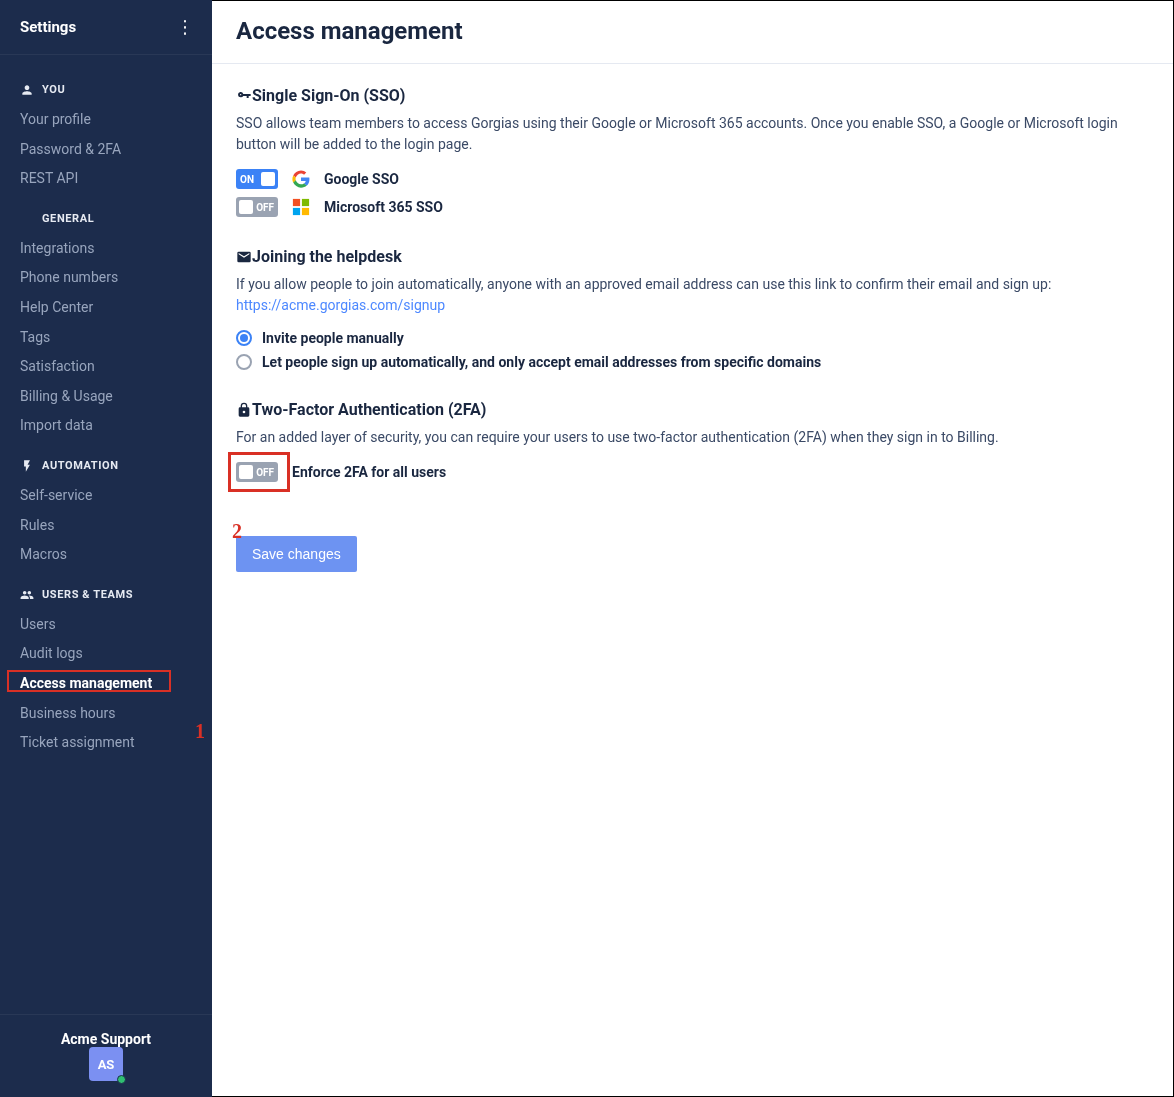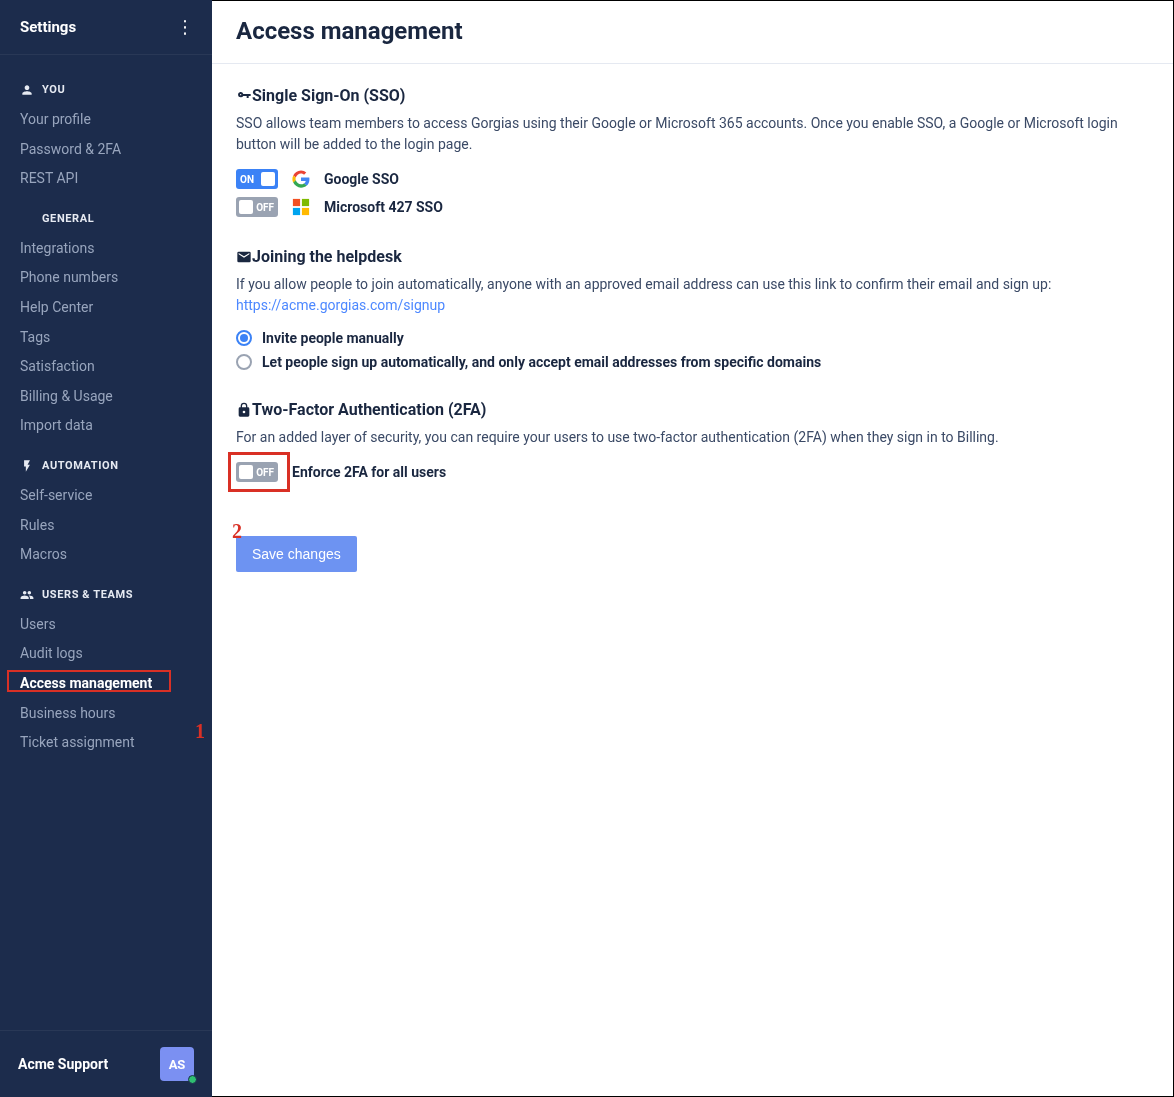--- a/index.html
+++ b/index.html
@@ -82,20 +82,21 @@
     font-weight: 700;
     font-size: 20px;
     font-family: serif;
   }
   .sidebar-footer {
     display: flex;
     align-items: center;
     justify-content: space-between;
     padding: 16px 18px;
     border-top: 1px solid rgba(255,255,255,0.06);
+    flex-direction: column;
   }
   .footer-title {
     color: #fff;
     font-weight: 700;
     font-size: 14px;
   }
   .avatar {
     width: 34px;
     height: 34px;
     background: #7b90f2;
@@ -378,21 +379,21 @@
           <span class="knob"></span>
         </div>
         <span class="brand-icon">
           <svg viewBox="0 0 20 20" width="18" height="18">
               <rect x="1" y="1" width="8" height="8" fill="#F25022"></rect>
               <rect x="11" y="1" width="8" height="8" fill="#7FBA00"></rect>
               <rect x="1" y="11" width="8" height="8" fill="#00A4EF"></rect>
               <rect x="11" y="11" width="8" height="8" fill="#FFB900"></rect>
             </svg>
         </span>
-        <span class="toggle-label">Microsoft 427 SSO</span>
+        <span class="toggle-label">Microsoft 365 SSO</span>
       </div>
     </div>
 
     
     <div class="section">
       <div class="section-heading">
         <span class="hicon">
           <svg viewBox="0 0 24 24" width="16" height="16" fill="currentColor">
               <path d="M20 4H4a2 2 0 0 0-2 2v12a2 2 0 0 0 2 2h16a2 2 0 0 0 2-2V6a2 2 0 0 0-2-2zm0 4l-8 5-8-5V6l8 5 8-5v2z"></path>
             </svg>

